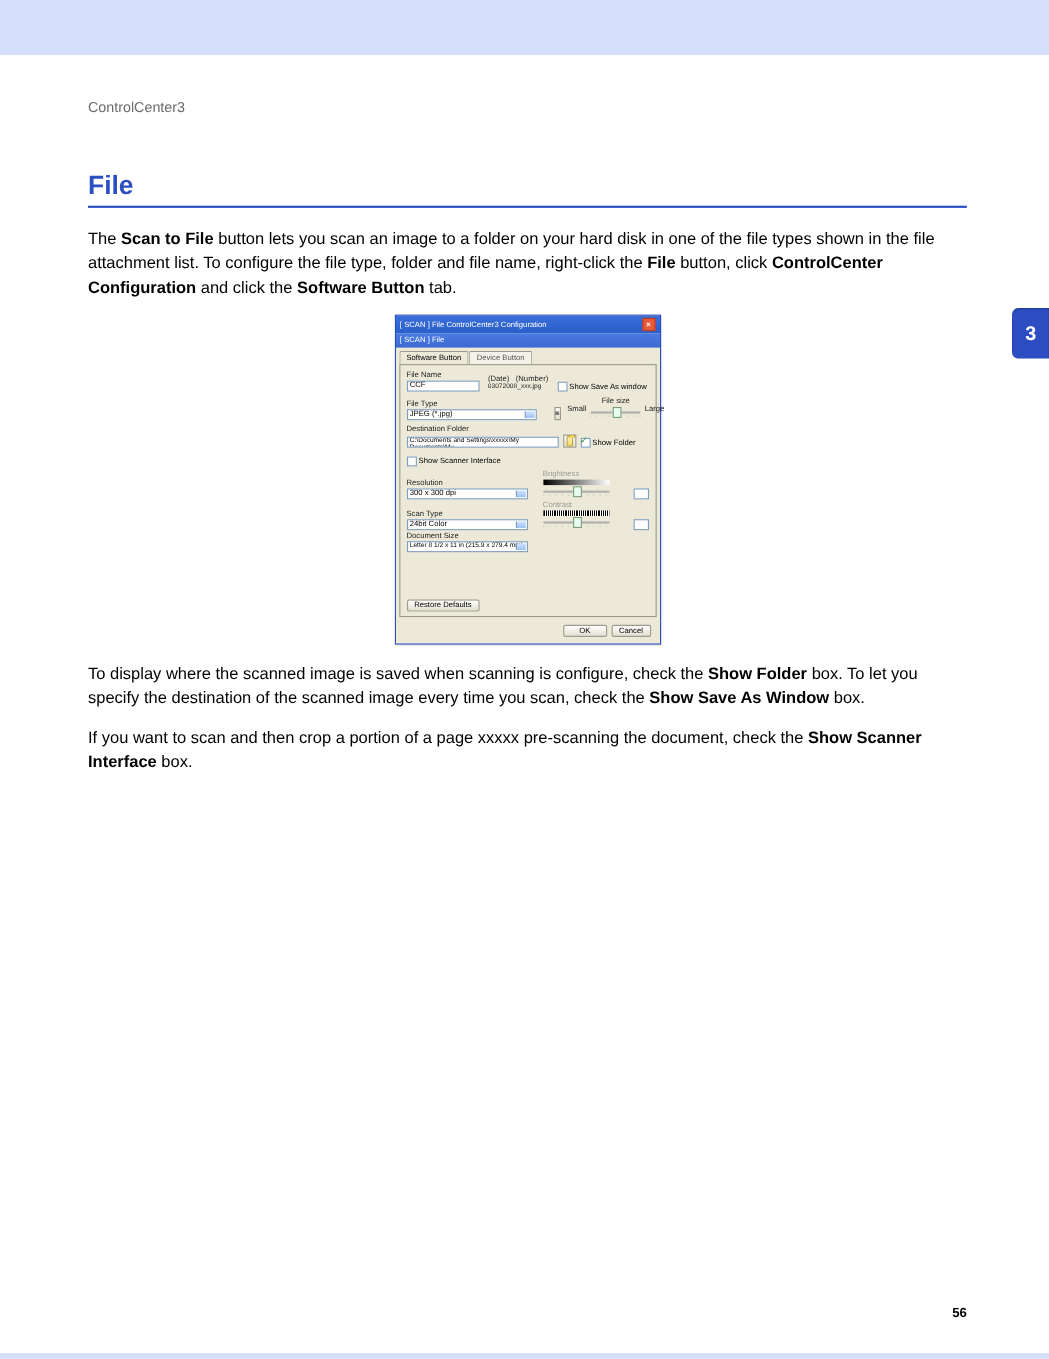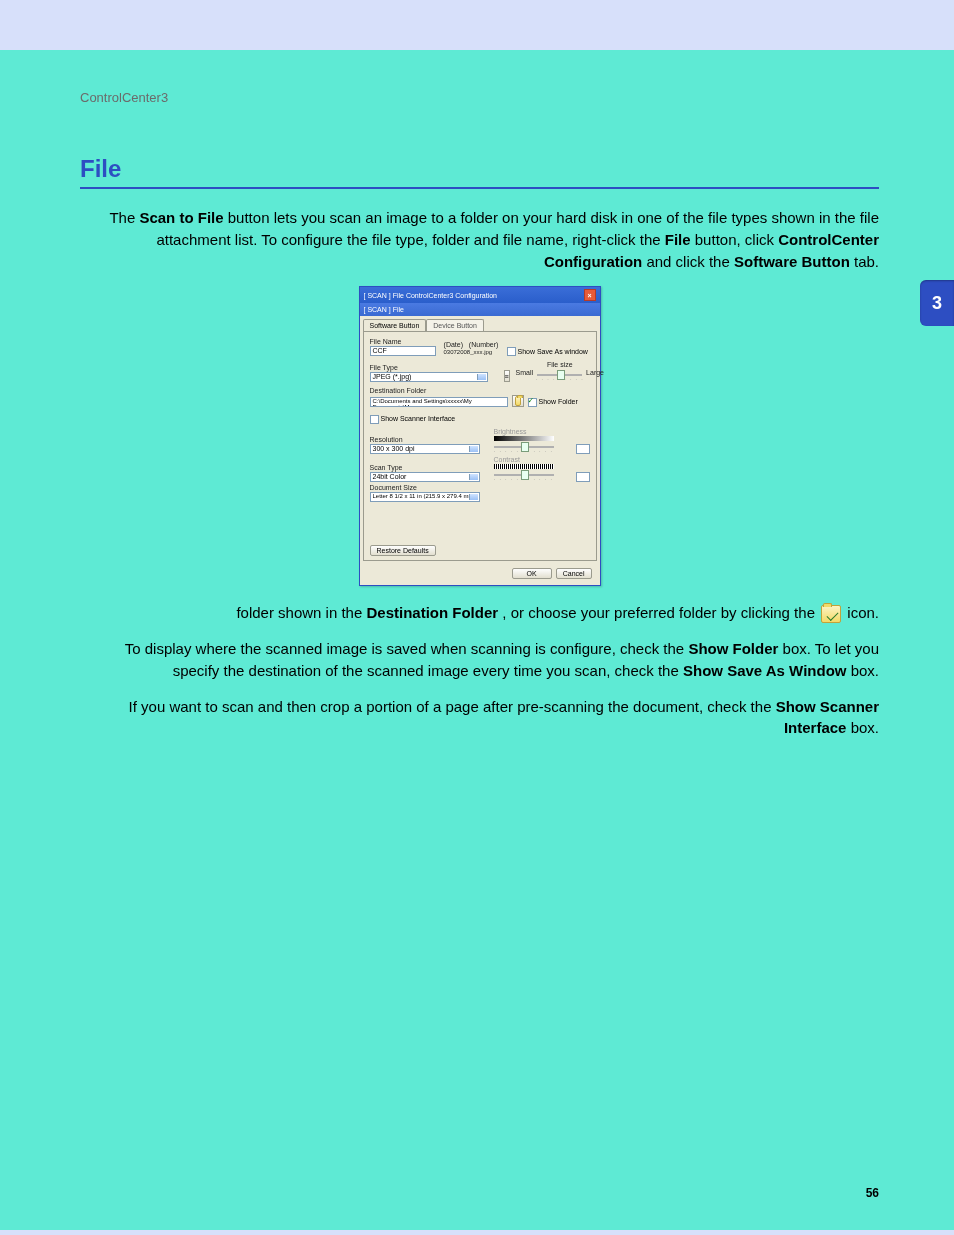--- a/index.html
+++ b/index.html
@@ -13,21 +13,21 @@
   .sheet {
     width: 954px;
     min-height: 1235px;
     margin: 0 auto;
     background: #d7e0fa;
     position: relative;
     box-sizing: border-box;
     padding-top: 50px;
   }
   .page {
-    background: #5eead4;
+    background: #ffffff;
     margin: 0 auto;
     width: 954px;
     min-height: 1180px;
     box-sizing: border-box;
     padding: 40px 75px 30px 80px;
     position: relative;
   }
   .header {
     color: #6b6b6b;
     font-size: 13px;
@@ -41,21 +41,21 @@
     font-weight: bold;
   }
   .blue-rule {
     height: 2px;
     background: #2d4ec2;
     margin-bottom: 18px;
   }
   p {
     line-height: 1.45;
     margin: 0 0 14px 0;
-    text-align: right;
+    text-align: left;
   }
   b { font-weight: bold; }
   .side-tab {
     position: absolute;
     right: 0;
     top: 230px;
     width: 34px;
     height: 46px;
     background: #2d4ec2;
     color: #fff;
@@ -349,38 +349,31 @@
     </div>
 
     <div class="btnrow">
       <span class="small-btn" style="padding:1px 14px;">OK</span>
       <span class="small-btn">Cancel</span>
     </div>
   </div>
 
 
 
-  <p>
-    <span>folder shown in the </span>
-    <b>Destination Folder</b>
-    <span>, or choose your preferred folder by clicking the </span>
-    <span class="folder-icon"></span>
-    <span> icon.</span>
-  </p>
 
   <p>
     <span>To display where the scanned image is saved when scanning is configure, check the </span>
     <b>Show Folder</b>
     <span> box. To let you specify the destination of the scanned image every time you scan, check the </span>
     <b>Show Save As Window</b>
     <span> box.</span>
   </p>
 
   <p>
-    <span>If you want to scan and then crop a portion of a page after pre-scanning the document, check the </span>
+    <span>If you want to scan and then crop a portion of a page xxxxx pre-scanning the document, check the </span>
     <b>Show Scanner Interface</b>
     <span> box.</span>
   </p>
 
   <div class="side-tab">3</div>
   <div class="footer">56</div>
 </div>
 
 </div>
 

